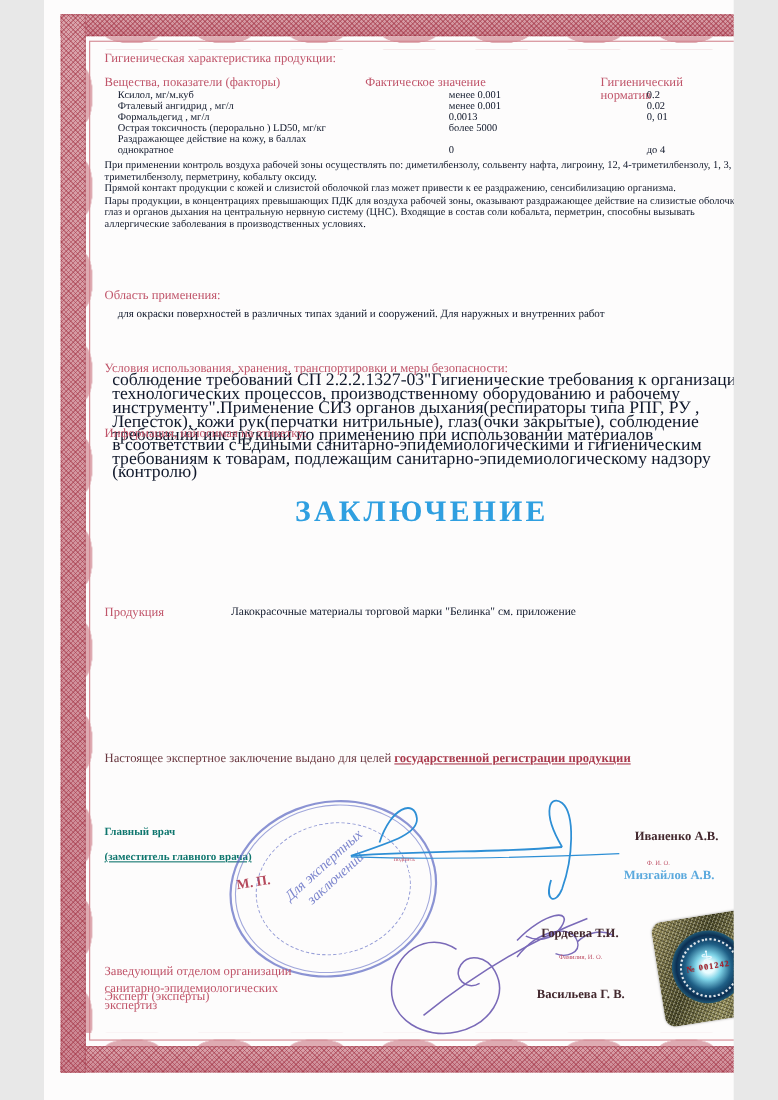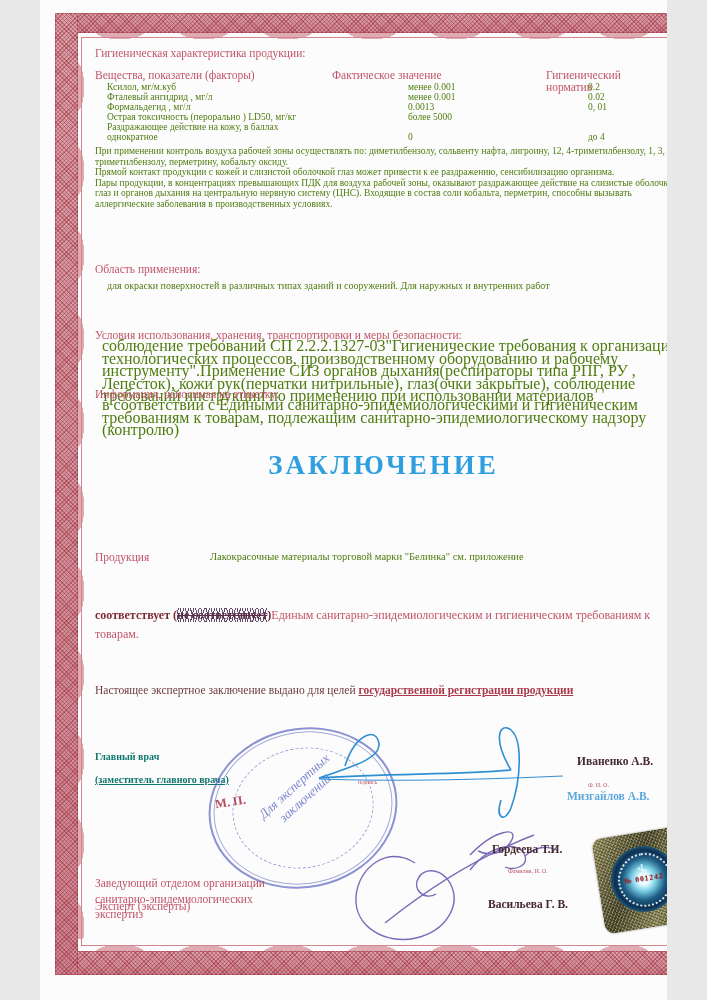--- a/index.html
+++ b/index.html
@@ -35,21 +35,21 @@
   .sc-right{left:640px;top:45px;width:12px;height:894px;
     background-image:radial-gradient(ellipse 14px 42px at 14px 50%, rgba(192,90,104,.5) 0 58%, rgba(192,90,104,0) 60%);
     background-size:12px 84px;background-repeat:repeat-y;}
   .inner-frame{
     position:absolute;left:41px;top:37px;width:603px;height:907px;
     border:1.5px solid #d2858f;
   }
   
   .abs{position:absolute;}
   .crimson{color:#c0556a;}
-  .dark{color:#4d7c0f;}
+  .dark{color:#0f172a;}
   .h-sec{font-size:11.5px;color:#c0556a;}
   .tline{font-size:9.5px;line-height:10px;height:10px;white-space:nowrap;}
   .notes p{margin:0;font-size:9.5px;line-height:10.6px;}
   .u-text{font-size:16px;line-height:12.6px;}
   .title-blue{
     width:603px;left:42px;top:450px;text-align:center;
     font-size:27px;font-weight:bold;letter-spacing:3px;color:#2f9fe0;
   }
   .concl-par{left:55px;top:490px;width:588px;font-size:12px;line-height:19px;
     color:#c0556a;text-align:justify;}
@@ -164,23 +164,20 @@
   <div class="abs dark u-text" style="left:62px;top:340px;width:580px;">соблюдение требований СП 2.2.2.1327-03"Гигиенические требования к организации технологических процессов, производственному оборудованию и рабочему инструменту".Применение СИЗ органов дыхания(респираторы типа РПГ,  РУ , Лепесток), кожи рук(перчатки нитрильные), глаз(очки закрытые), соблюдение требований инструкции по применению при использовании материалов</div>
 
   <div class="abs h-sec" style="left:55px;top:388px;">Информация, наносимая на этикетку:</div>
   <div class="abs dark u-text" style="left:62px;top:399px;width:580px;">в соответствии с Едиными санитарно-эпидемиологическими и гигиеническим требованиям к товарам,  подлежащим санитарно-эпидемиологическому надзору (контролю)</div>
 
   <div class="abs title-blue">ЗАКЛЮЧЕНИЕ</div>
 
   <div class="abs crimson" style="left:55px;top:551px;font-size:11.5px;">Продукция</div>
   <div class="abs dark" style="left:170px;top:551px;font-size:10.5px;">Лакокрасочные материалы торговой марки "Белинка" см. приложение</div>
 
-  <div class="abs corr">
-    <span class="b">соответствует (</span><span class="struck">не соответствует</span><span class="b">)</span><span>Единым санитарно-эпидемиологическим и гигиеническим требованиям к товарам.</span>
-  </div>
 
   <div class="abs issued">
     <span>Настоящее экспертное заключение выдано для целей </span><span class="u">государственной регистрации продукции</span>
   </div>
 
   <div class="abs sig-role" style="left:55px;top:745px;">
     <div>Главный врач</div>
     <div class="ul">(заместитель главного врача)</div>
   </div>
   <div class="abs mp">М. П.</div>

